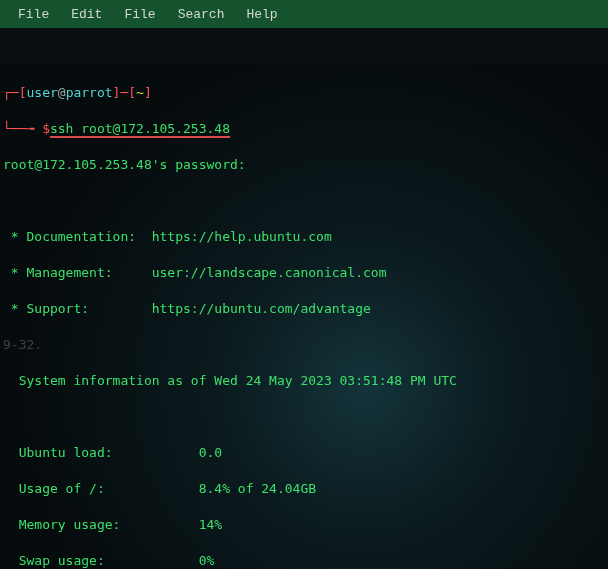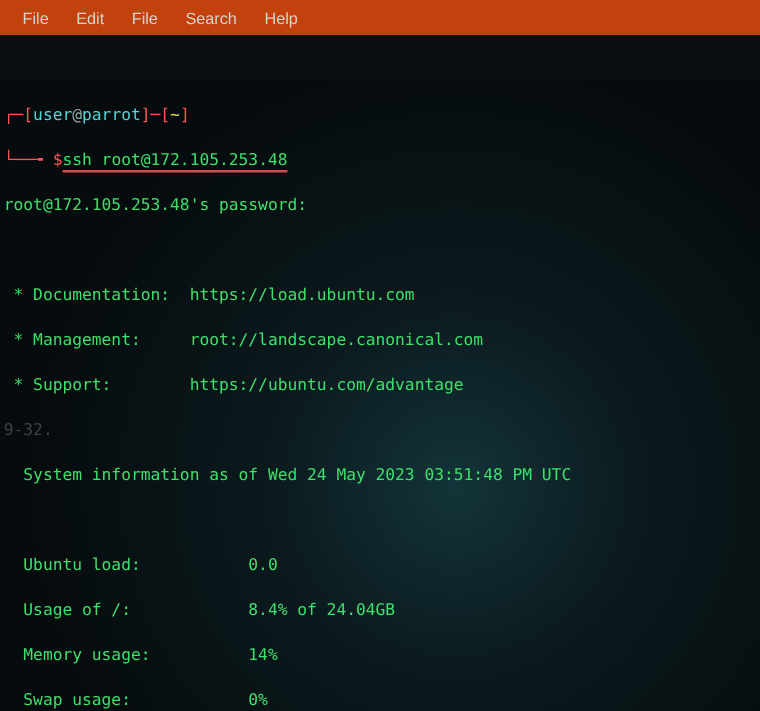--- a/index.html
+++ b/index.html
@@ -5,26 +5,26 @@
   * { margin: 0; padding: 0; box-sizing: border-box; }
   html, body { width: 608px; height: 569px; overflow: hidden; }
   body {
     font-family: "DejaVu Sans Mono", "Liberation Mono", monospace;
     font-size: 13px;
     background: #0a0f12;
     color: #3de06a;
   }
   .menubar {
     height: 28px;
-    background: #c2410c;
+    background: #14532d;
     display: flex;
     align-items: center;
     padding: 0 8px;
     gap: 2px;
-    font-family: Liberation Sans, sans-serif;
+    font-family: Liberation Mono, monospace;
     font-size: 13px;
     color: #d3d7cf;
   }
   .menu-item {
     padding: 4px 10px;
     cursor: pointer;
   }
   .terminal {
     position: relative;
     width: 608px;
@@ -57,22 +57,22 @@
   <div class="menu-item">File</div>
   <div class="menu-item">Search</div>
   <div class="menu-item">Help</div>
 </div>
 
 <div class="terminal">
 <div class="line"><span class="red">┌─[</span><span class="cyan">user</span><span class="grey">@</span><span class="cyan">parrot</span><span class="red">]─[</span><span class="yellow">~</span><span class="red">]</span></div>
 <div class="line"><span class="red">└──╼ </span><span class="red">$</span><span class="green underline-red"><span>ssh </span><span>root@172.105.253.48</span></span></div>
 <div class="line green">root@172.105.253.48's password:</div>
 <div class="line">&nbsp;</div>
-<div class="line green"> * Documentation:  https://load.ubuntu.com</div>
-<div class="line green"> * Management:     root://landscape.canonical.com</div>
+<div class="line green"> * Documentation:  https://help.ubuntu.com</div>
+<div class="line green"> * Management:     user://landscape.canonical.com</div>
 <div class="line green"> * Support:        https://ubuntu.com/advantage</div>
 <div class="line grey" style="opacity:.35">9-32.</div>
 <div class="line green">  System information as of Wed 24 May 2023 03:51:48 PM UTC</div>
 <div class="line">&nbsp;</div>
 <div class="line green">  Ubuntu load:           0.0</div>
 <div class="line green">  Usage of /:            8.4% of 24.04GB</div>
 <div class="line green">  Memory usage:          14%</div>
 <div class="line green">  Swap usage:            0%</div>
 
 

